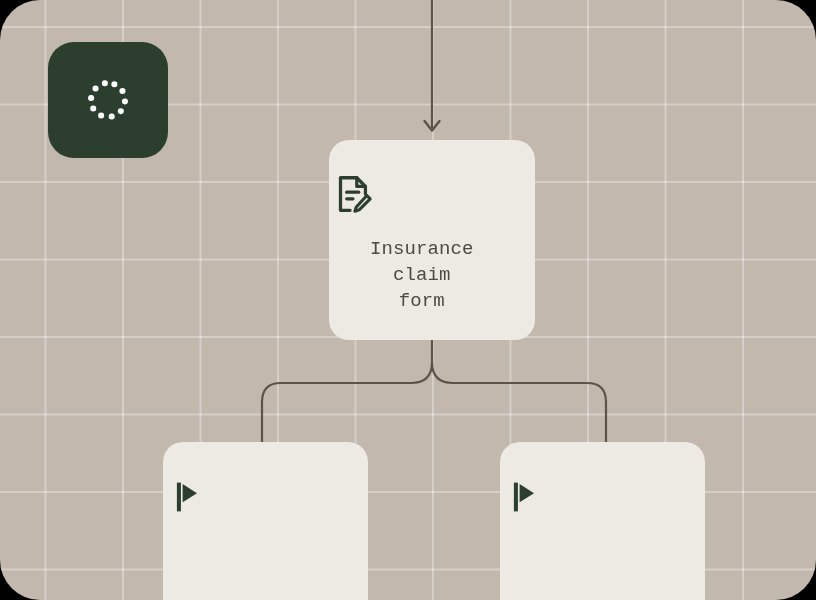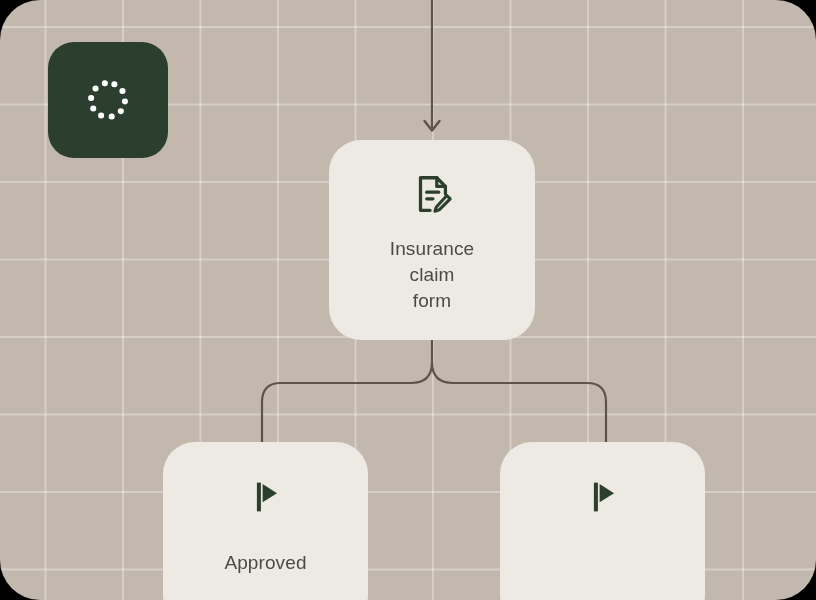--- a/index.html
+++ b/index.html
@@ -55,25 +55,25 @@
     stroke: #5d534a;
     stroke-width: 2.4;
     stroke-linecap: round;
     stroke-linejoin: round;
   }
 
   
   .node-card {
     position: absolute;
     background: #edeae3;
-    border-radius: 32px;
+    border-radius: 20px;
     display: flex;
     flex-direction: column;
-    align-items: center;
     box-sizing: border-box;
+    font-family: Liberation Mono, monospace;
   }
 
   #node-claim-form {
     left: 329px;
     top: 140px;
     width: 206px;
     height: 200px;
     justify-content: flex-start;
     padding-top: 32px;
   }
@@ -196,21 +196,20 @@
       <span>claim</span><br>
       <span>form</span>
     </div>
   </div>
 
   <div class="node-card" id="node-approved">
     <svg class="node-icon" viewBox="0 0 48 48">
       <rect x="14.5" y="9" width="4.2" height="30" fill="#2c3f2f"></rect>
       <path d="M 20.5 10.5 L 35.5 20 L 20.5 29.5 Z" fill="#2c3f2f"></path>
     </svg>
-    <div class="node-label">Approved</div>
   </div>
 
   <div class="node-card" id="node-denied">
     <svg class="node-icon" viewBox="0 0 48 48">
       <rect x="14.5" y="9" width="4.2" height="30" fill="#2c3f2f"></rect>
       <path d="M 20.5 10.5 L 35.5 20 L 20.5 29.5 Z" fill="#2c3f2f"></path>
     </svg>
   </div>
 
 </div>

